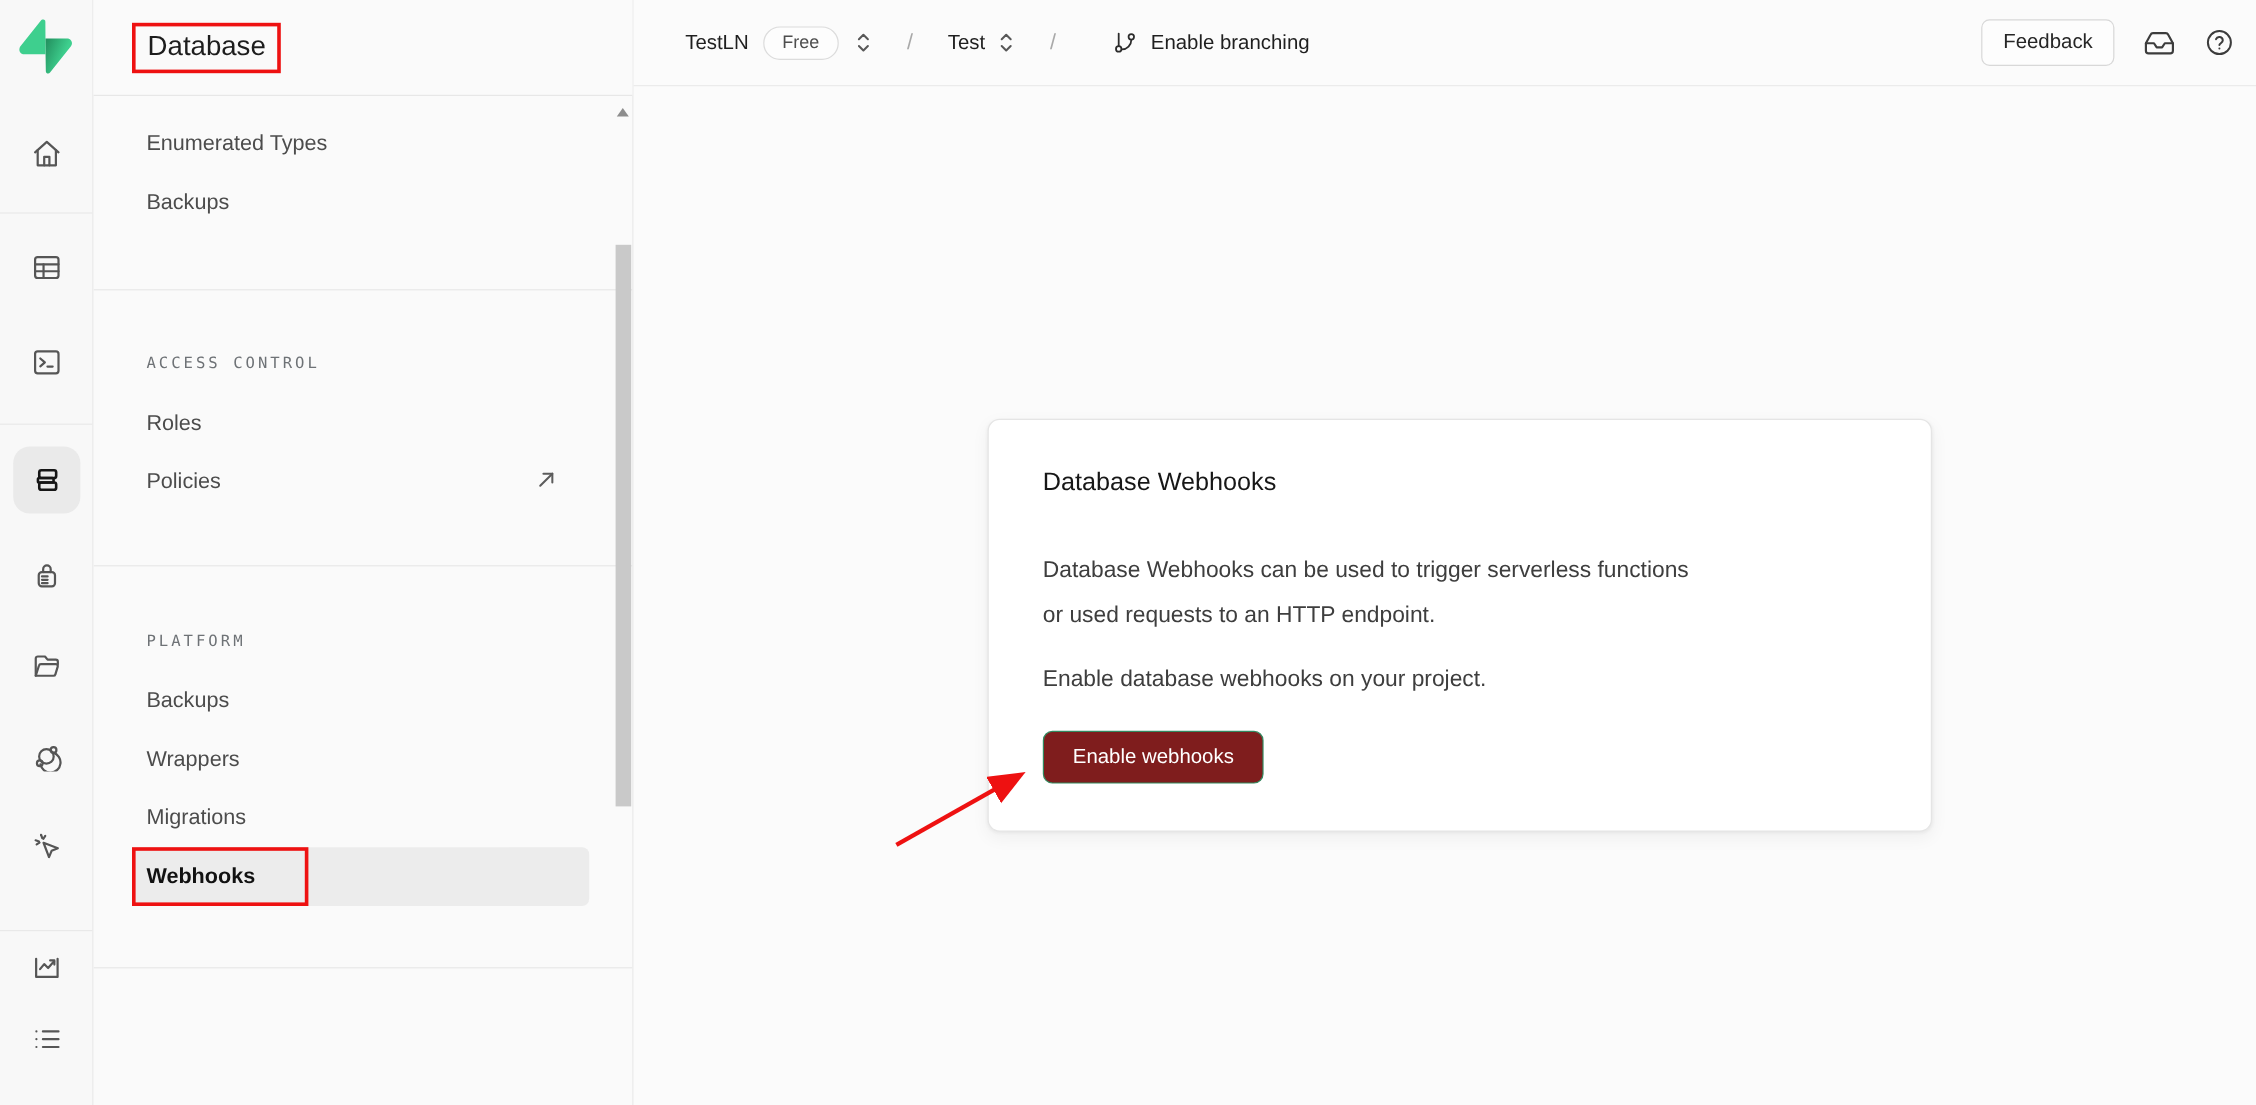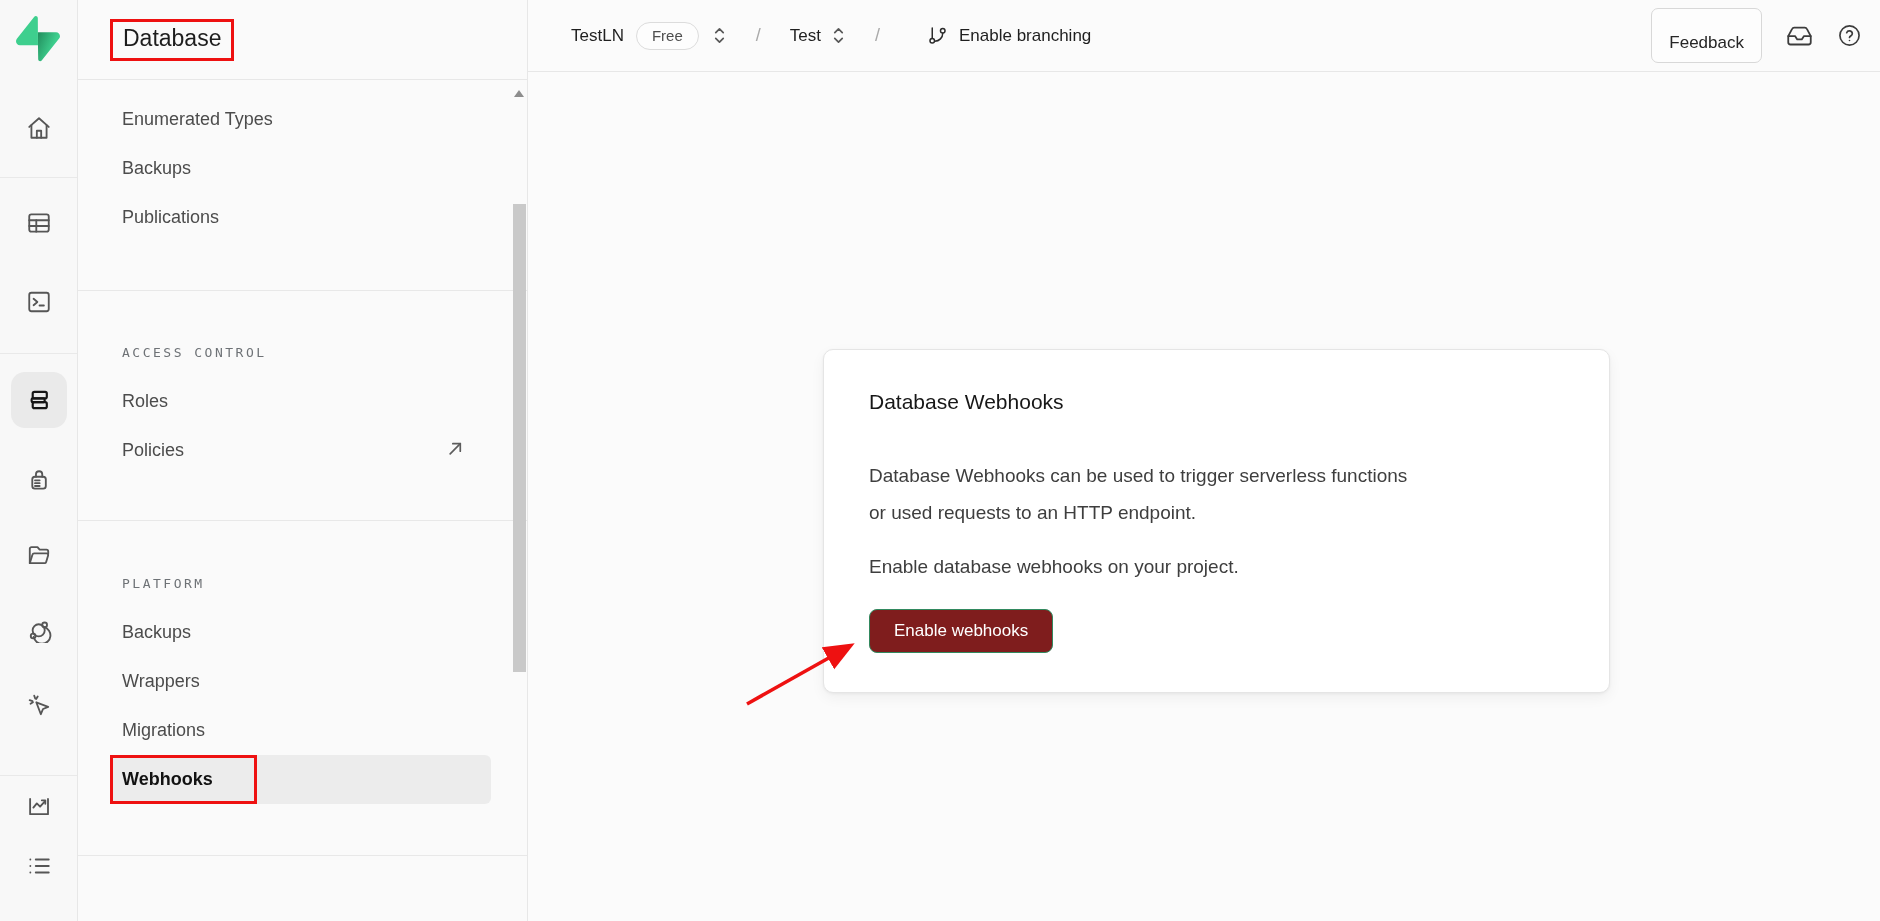--- a/index.html
+++ b/index.html
@@ -53,21 +53,21 @@
   .crumb-org { cursor:pointer; }
   .badge { margin-left:12px; border:1px solid #dcdcdc; background:#fdfdfd; border-radius:999px;
     padding:4px 15px 5px; font-size:15px; color:#4e4e4e; cursor:pointer; }
   .selector { margin-left:13px; cursor:pointer; display:flex; }
   .selector svg { width:15px; height:19px; fill:none; stroke:#585858; stroke-width:1.8; stroke-linecap:round; stroke-linejoin:round; }
   .slash { margin:0 29px; color:#a9a9a9; font-size:18px; }
   .crumb-project { cursor:pointer; }
   .branch { display:flex; align-items:center; margin-left:18px; cursor:pointer; }
   .branch svg { width:21px; height:21px; fill:none; stroke:#2c2c2c; stroke-width:1.7; stroke-linecap:round; stroke-linejoin:round; margin-right:11px; }
   .topbar-right { display:flex; align-items:center; }
-  .feedback-btn { border:1px solid #d8d8d8; background:#fdfdfd; border-radius:7px; padding:24px 17px 9px;
+  .feedback-btn { border:1px solid #d8d8d8; background:#fdfdfd; border-radius:7px; padding:8px 17px 9px;
     font-size:17px; color:#262626; font-family:inherit; cursor:pointer; }
   .tb-icon { margin-left:24px; cursor:pointer; display:flex; align-items:center; justify-content:center; }
   .tb-icon svg { fill:none; stroke:#3c3c3c; stroke-width:1.6; stroke-linecap:round; stroke-linejoin:round; }
 
   
   .content { position:relative; flex:1; background:#fbfbfb; }
   .card { position:absolute; left:295px; top:277px; width:787px; height:344px;
     background:#ffffff; border:1px solid #e5e5e5; border-radius:10px;
     box-shadow:0 1px 3px rgba(0,0,0,.05), 0 5px 14px rgba(0,0,0,.05);
     padding:40px 45px; }
@@ -195,23 +195,20 @@
     </div>
 
     <nav class="sidebar-nav">
       <div class="nav-item cut"></div>
       <div class="nav-item">
           <span>Enumerated Types</span>
         </div>
       <div class="nav-item">
           <span>Backups</span>
         </div>
-      <div class="nav-item">
-          <span>Publications</span>
-        </div>
 
       <div class="nav-divider d1"></div>
       <div class="nav-header h1">ACCESS CONTROL</div>
       <div class="nav-item">
           <span>Roles</span>
         </div>
       <div class="nav-item has-external">
         <span>Policies</span>
         <span class="ext">
           <svg viewBox="0 0 16 16">

